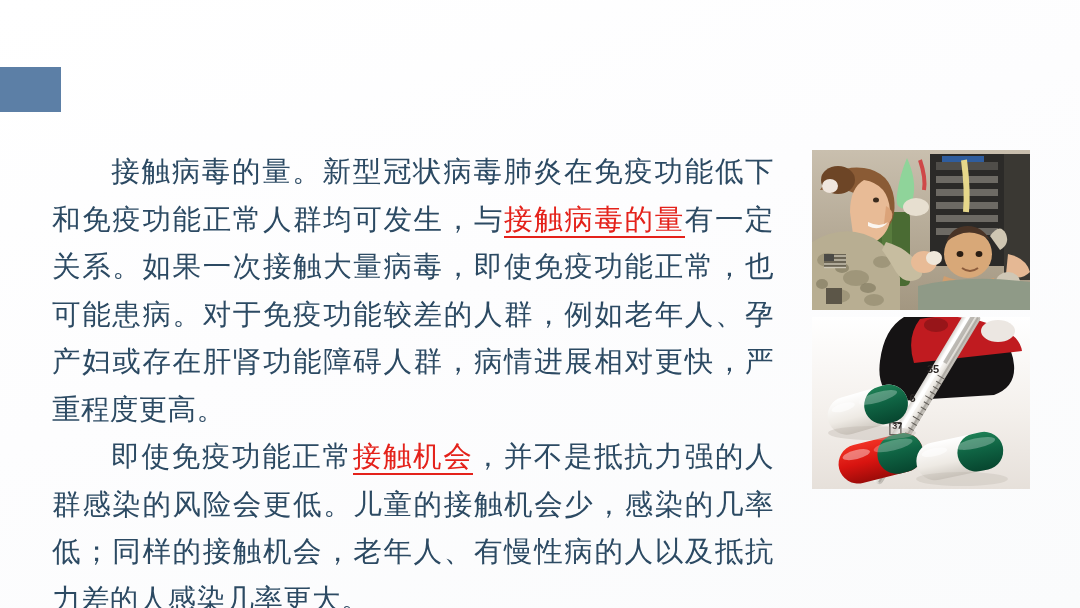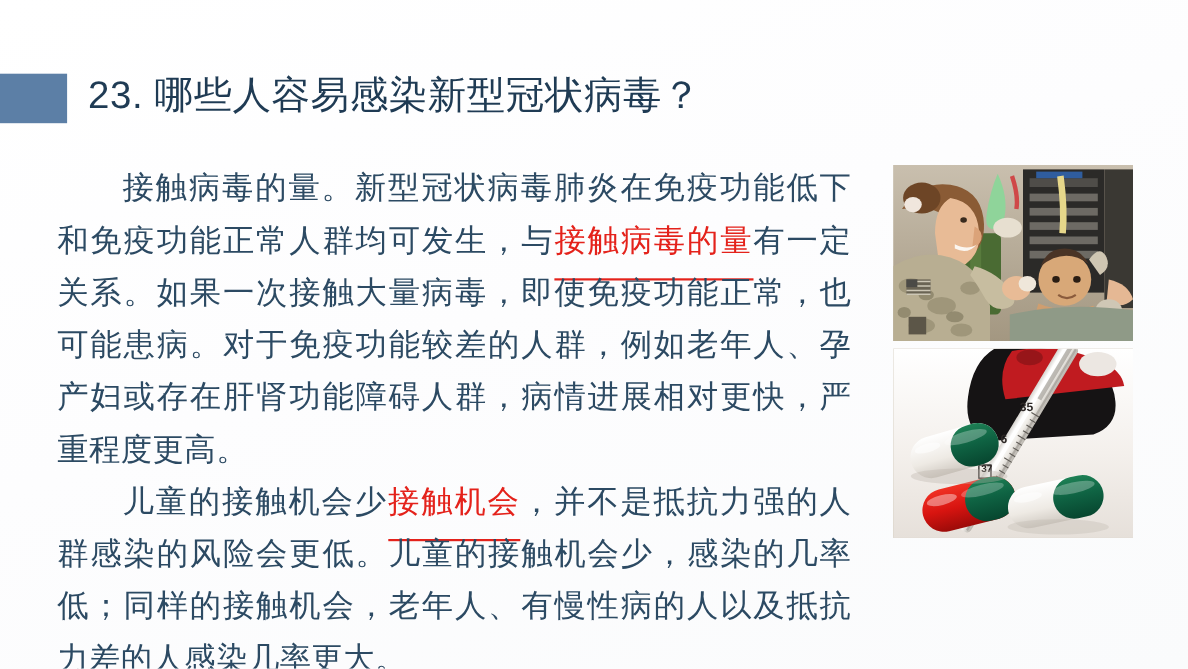--- a/index.html
+++ b/index.html
@@ -63,21 +63,21 @@
   .para + .para {
     margin-top: 0px;
   }
   .para .indent {
     display: inline-block;
     width: 58px;
   }
   .hl {
     color: #e4221b;
     border-bottom: 2px solid #e4221b;
-    padding-bottom: 18px;
+    padding-bottom: 1px;
   }
 
   
   .photo {
     position: absolute;
     overflow: hidden;
     background: #cfc7b9;
   }
   .photo-soldier {
     left: 812px;
@@ -92,28 +92,27 @@
     height: 172px;
   }
   .photo svg { display: block; width: 100%; height: 100%; }
 </style>
 </head>
 <body>
 
 <div class="slide">
 
   <div class="title-accent"></div>
-  <div class="title-text">23. 哪些人容易感染新型冠状病毒？</div>
 
   <div class="body-col">
     <p class="para">
       <span class="indent"></span><span>接触病毒的量。新型冠状病毒肺炎在免疫功能低下和免疫功能正常人群均可发生，与</span><span class="hl">接触病毒的量</span><span>有一定关系。如果一次接触大量病毒，即使免疫功能正常，也可能患病。对于免疫功能较差的人群，例如老年人、孕产妇或存在肝肾功能障碍人群，病情进展相对更快，严重程度更高。</span>
     </p>
     <p class="para">
-      <span class="indent"></span><span>儿童的接触机会少</span><span class="hl">接触机会</span><span>，并不是抵抗力强的人群感染的风险会更低。儿童的接触机会少，感染的几率低；同样的接触机会，老年人、有慢性病的人以及抵抗力差的人感染几率更大。</span>
+      <span class="indent"></span><span>即使免疫功能正常</span><span class="hl">接触机会</span><span>，并不是抵抗力强的人群感染的风险会更低。儿童的接触机会少，感染的几率低；同样的接触机会，老年人、有慢性病的人以及抵抗力差的人感染几率更大。</span>
     </p>
   </div>
 
   <div class="photo photo-soldier">
     <svg viewBox="0 0 218 160" preserveAspectRatio="none">
       <defs>
         <linearGradient id="bgWall" x1="0" y1="0" x2="0" y2="1">
           <stop offset="0%" stop-color="#c9bfae"></stop>
           <stop offset="100%" stop-color="#a39781"></stop>
         </linearGradient>

